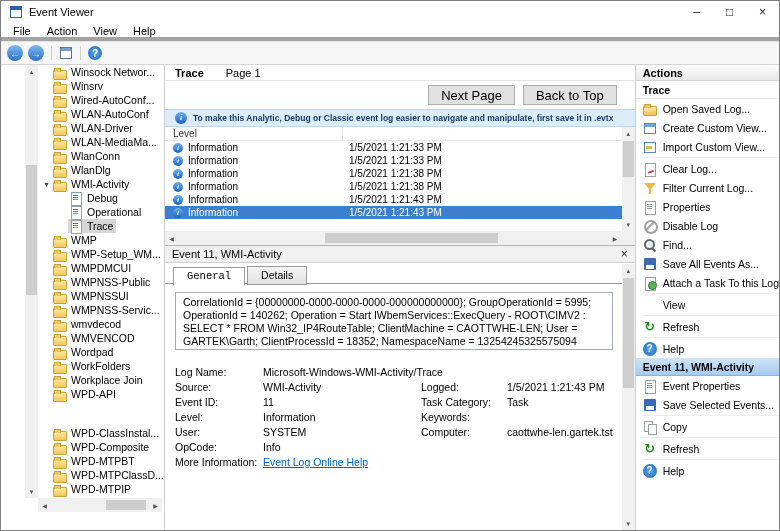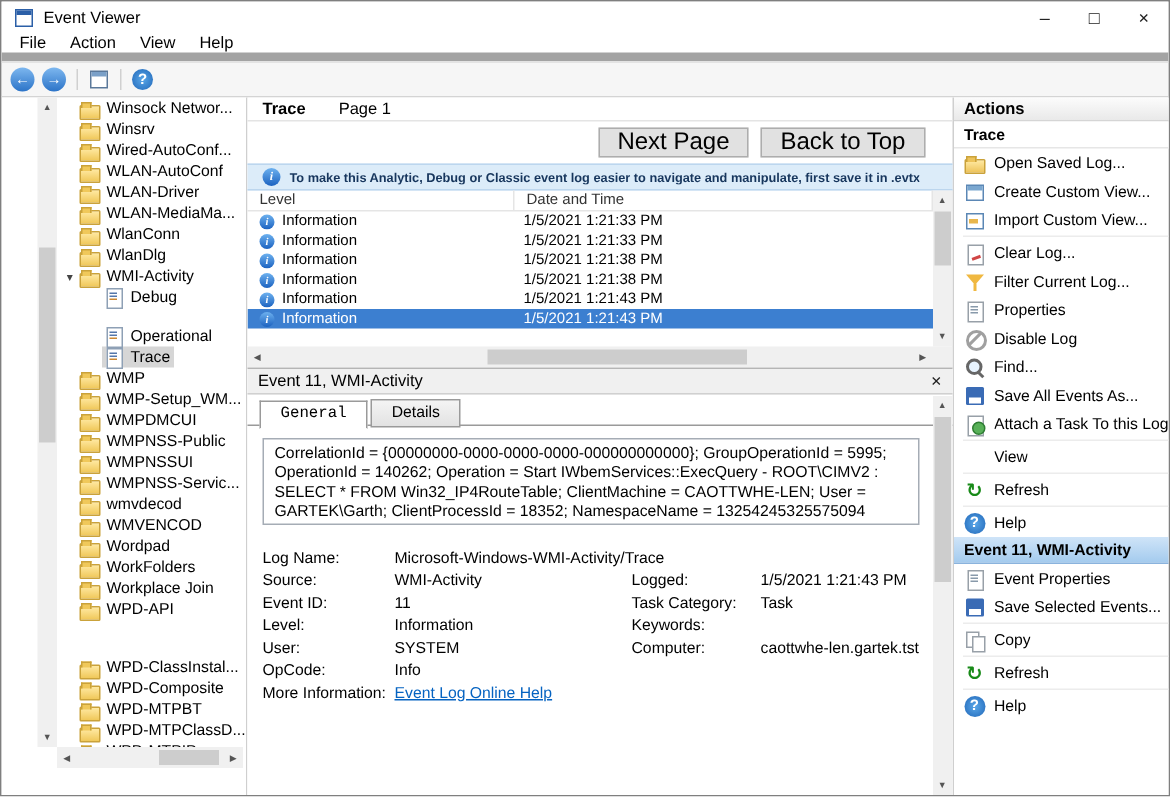--- a/index.html
+++ b/index.html
@@ -11,21 +11,21 @@
   
   .titlebar { height:22px; display:flex; align-items:center; padding-left:8px; background:#fff; }
   .app-icon { width:14px; height:14px; position:relative; margin-right:6px; flex:none; }
   .app-icon:before { content:""; position:absolute; inset:1px; background:#fff; border:1px solid #2b5fa7; }
   .app-icon:after { content:""; position:absolute; left:2px; top:2px; right:2px; height:3px; background:#2b5fa7; }
   .title-text { font-size:11px; }
   .win-controls { margin-left:auto; display:flex; height:100%; }
   .win-btn { width:33px; height:22px; display:flex; align-items:center; justify-content:center; font-size:12px; color:#222; cursor:default; }
 
   
-  .menubar { height:18px; display:flex; align-items:center; padding-left:4px; background:#fff; border-bottom:6px solid #a3a3a3; }
+  .menubar { height:18px; display:flex; padding-left:4px; background:#fff; border-bottom:4px solid #a3a3a3; }
   .menu-item { padding:2px 8px; }
 
   
   .toolbar { height:24px; background:#f6f6f6; border-top:1px solid #e3e3e3; border-bottom:1px solid #d4d4d4; display:flex; align-items:center; padding-left:6px; gap:5px; }
   .tb-btn { display:flex; align-items:center; justify-content:center; }
   .tb-btn.arrow { width:16px; height:16px; border-radius:50%; background:linear-gradient(#7db7ef,#2c74c8); color:#fff; font-size:10px; font-weight:bold; }
   .tb-sep { width:1px; height:14px; background:#d0d0d0; margin:0 2px; }
   .winico { width:14px; height:14px; position:relative; }
   .winico:before { content:""; position:absolute; inset:1px; background:#fff; border:1px solid #5a789a; }
   .winico:after { content:""; position:absolute; left:2px; top:2px; right:2px; height:3px; background:#7aa0c8; }
@@ -65,21 +65,21 @@
   .table-vscroll .sb-thumb-v { top:14px; height:36px; }
   .detail-vscroll { right:0; top:18px; bottom:0; }
   .detail-vscroll .sb-thumb-v { top:14px; height:110px; }
 
   
   .center-pane { flex:1; display:flex; flex-direction:column; position:relative; background:#fff; border-right:1px solid #cfcfcf; }
   .result-header { height:16px; flex:none; border-bottom:1px solid #e4e4e4; display:flex; align-items:center; padding-left:10px; }
   .rh-title { font-weight:bold; }
   .rh-page { margin-left:22px; }
   .paging-row { height:28px; flex:none; display:flex; justify-content:flex-end; align-items:center; gap:8px; padding-right:18px; }
-  .btn { background:#e1e1e1; border:1px solid #adadad; font-size:16px; font-family:inherit; padding:0 12px; height:20px; }
+  .btn { background:#e1e1e1; border:1px solid #adadad; font-size:13px; font-family:inherit; padding:0 12px; height:20px; }
   .banner { height:18px; flex:none; background:var(--banner-blue,#dcecf9); border-top:1px solid #bcd6ee; border-bottom:1px solid #bcd6ee; display:flex; align-items:center; padding-left:10px; gap:6px; overflow:hidden; }
   .banner-text { font-size:8.5px; font-weight:bold; color:#17365d; white-space:nowrap; overflow:hidden; }
   .ico-info { width:11px; height:11px; border-radius:50%; background:linear-gradient(#6db1ef,#1c62c0); color:#fff; text-align:center; flex:none; }
   .ico-info:before { content:"i"; font-family:"Liberation Serif",serif; font-style:italic; font-weight:bold; font-size:8px; line-height:11px; display:block; }
   .banner-info { width:12px; height:12px; }
   .table-header { height:14px; flex:none; display:flex; border-bottom:1px solid #e5e5e5; margin-right:13px; font-size:10px; color:#333; }
   .th-col { display:flex; align-items:center; padding-left:8px; border-right:1px solid #e5e5e5; }
   .col-level { width:178px; } .col-date { flex:1; }
   .table-body { height:90px; flex:none; overflow:hidden; margin-right:13px; }
   .evt-row { height:13px; display:flex; align-items:center; font-size:10px; }
@@ -243,21 +243,21 @@
               <span class="tree-lbl">WMI-Activity</span>
             </span>
           </div>
           <div class="tree-row" style="padding-left: 19px;">
             <span class="tree-arrow"></span>
             <span class="tree-inner">
               <span class="tico tico-log"></span>
               <span class="tree-lbl">Debug</span>
             </span>
           </div>
-          <div class="tree-row" style="padding-left: 19px; margin-top: 12px;">
+          <div class="tree-row" style="padding-left: 19px;">
             <span class="tree-arrow"></span>
             <span class="tree-inner">
               <span class="tico tico-log"></span>
               <span class="tree-lbl">Operational</span>
             </span>
           </div>
           <div class="tree-row sel" style="padding-left: 19px;">
             <span class="tree-arrow"></span>
             <span class="tree-inner">
               <span class="tico tico-log"></span>
@@ -413,21 +413,20 @@
       <div class="paging-row">
         <button class="btn">Next Page</button>
         <button class="btn">Back to Top</button>
       </div>
       <div class="banner">
         <span class="ico-info banner-info"></span>
         <span class="banner-text">To make this Analytic, Debug or Classic event log easier to navigate and manipulate, first save it in .evtx</span>
       </div>
       <div class="table-header">
           <span class="th-col col-level">Level</span>
-          <span class="th-col col-date">Date and Time</span>
         </div>
       <div class="table-body">
           <div class="evt-row">
             <span class="lvl-cell">
               <span class="ico-info"></span>
               <span class="lvl-text">Information</span>
             </span>
             <span class="date-cell">1/5/2021 1:21:33 PM</span>
           </div>
           <div class="evt-row">

